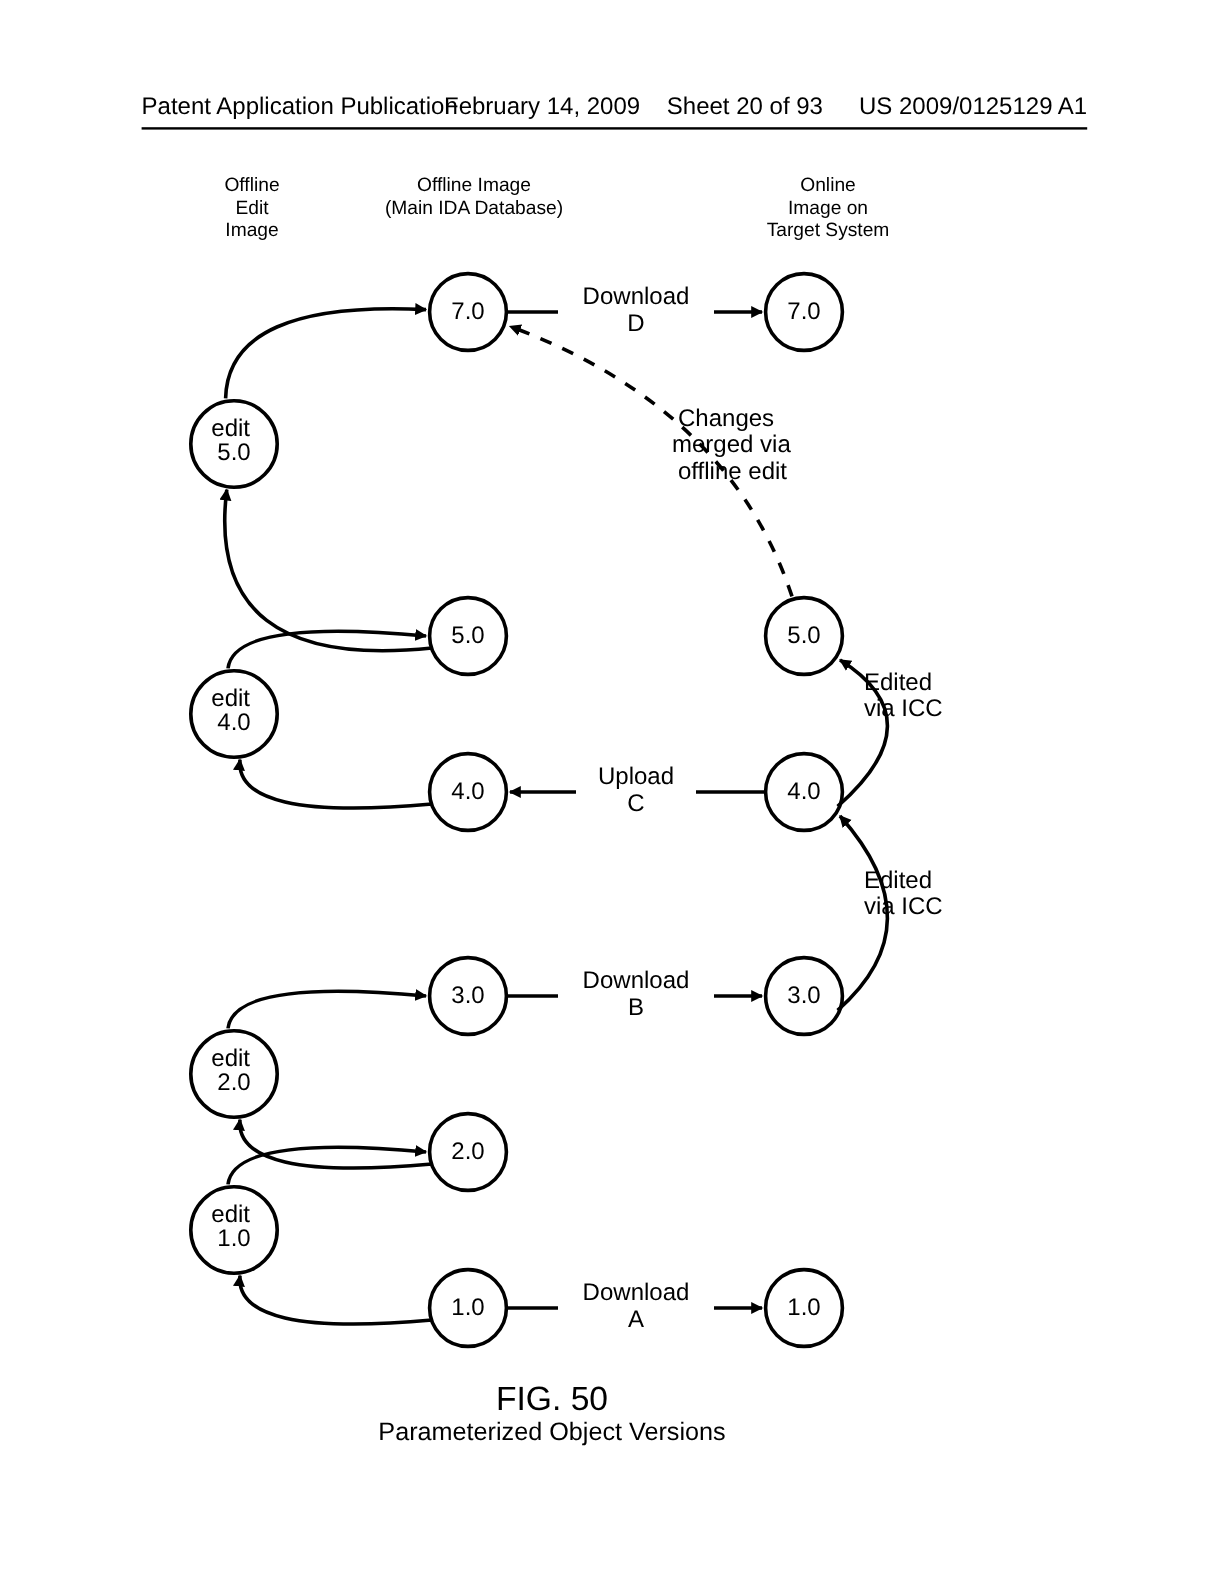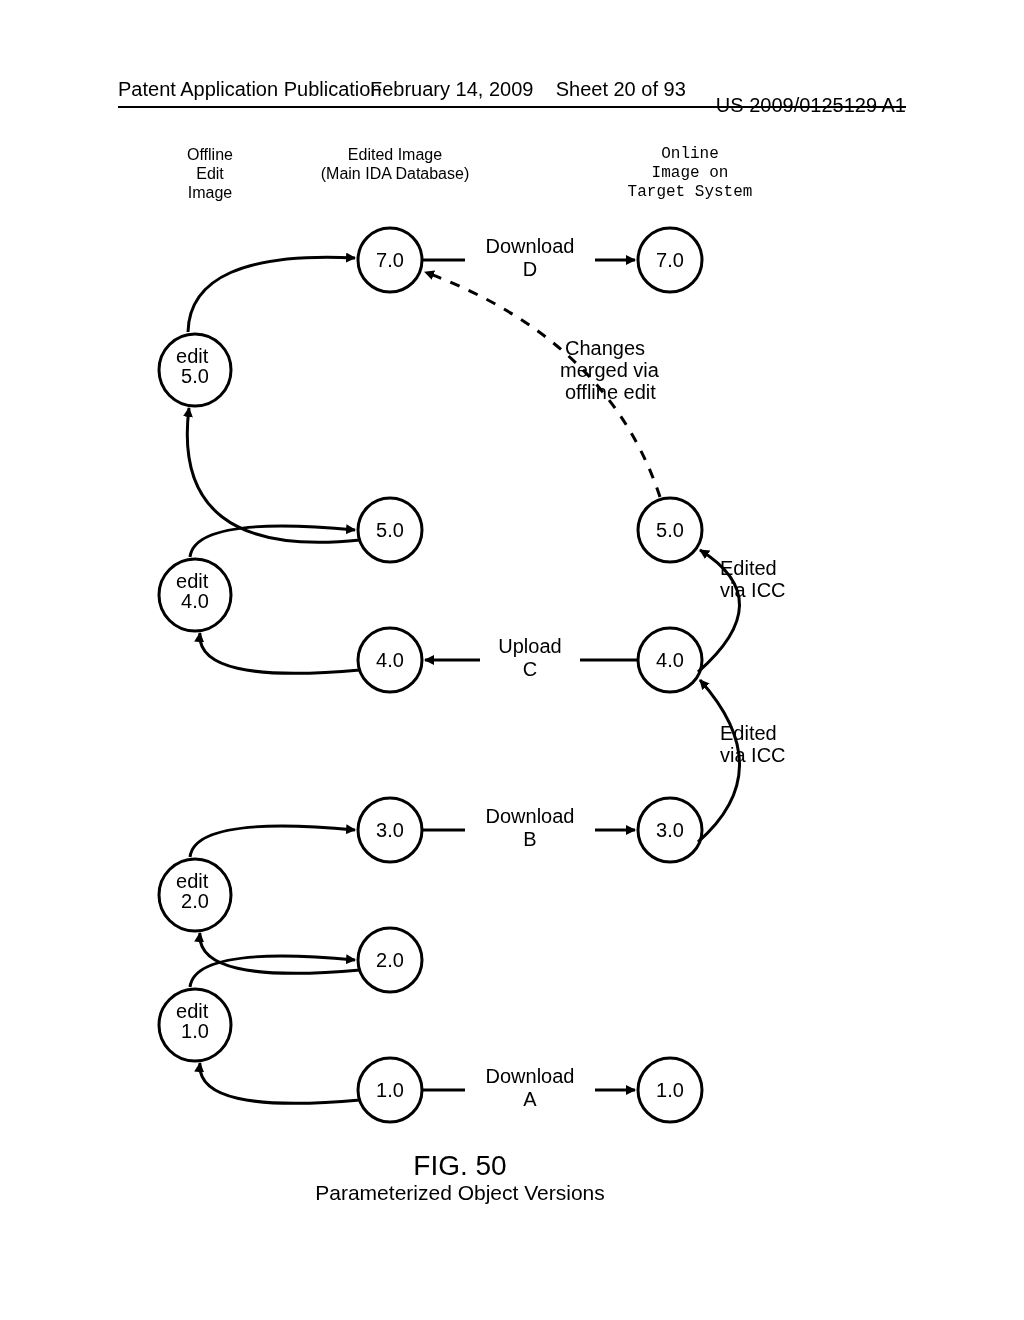--- a/index.html
+++ b/index.html
@@ -25,21 +25,20 @@
     font-weight: normal;
   }
   .header .mid {
     position: absolute;
     left: 370px;
     white-space: nowrap;
   }
   .header .right {
     position: absolute;
     right: 118px;
-    margin-top: 16px;
   }
   .header .hr {
     position: absolute;
     top: 28px;
     left: 118px;
     right: 118px;
     border-top: 2px solid #000;
   }
   svg {
     position: absolute;
@@ -112,25 +111,25 @@
       <path d="M0,0 L10,5 L0,10 Z" fill="#000"></path>
     </marker>
   </defs>
 
   <foreignObject x="140" y="145" width="140" height="80">
     <div xmlns="http://www.w3.org/1999/xhtml" class="col-label" style="white-space:pre-line;">Offline
 Edit
 Image</div>
   </foreignObject>
   <foreignObject x="280" y="145" width="230" height="60">
-    <div xmlns="http://www.w3.org/1999/xhtml" class="col-label" style="white-space:pre-line;">Edited Image
+    <div xmlns="http://www.w3.org/1999/xhtml" class="col-label" style="white-space:pre-line;">Offline Image
 (Main IDA Database)</div>
   </foreignObject>
   <foreignObject x="600" y="145" width="180" height="80">
-    <div xmlns="http://www.w3.org/1999/xhtml" class="col-label" style="white-space:pre-line;font-family:Liberation Mono, monospace;">Online
+    <div xmlns="http://www.w3.org/1999/xhtml" class="col-label" style="white-space:pre-line;">Online
 Image on
 Target System</div>
   </foreignObject>
 
   <circle class="node" cx="390" cy="1090" r="32"></circle>
   <text class="node-text" x="390" y="1090">1.0</text>
 
   <circle class="node" cx="390" cy="960" r="32"></circle>
   <text class="node-text" x="390" y="960">2.0</text>
 

